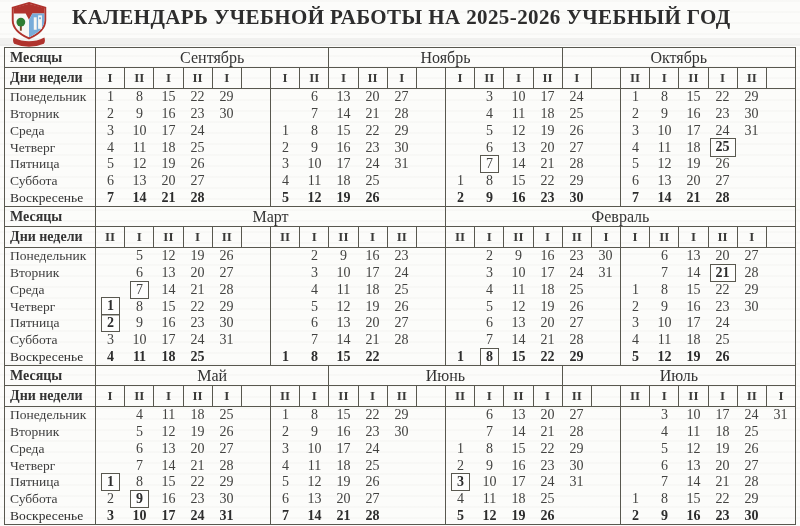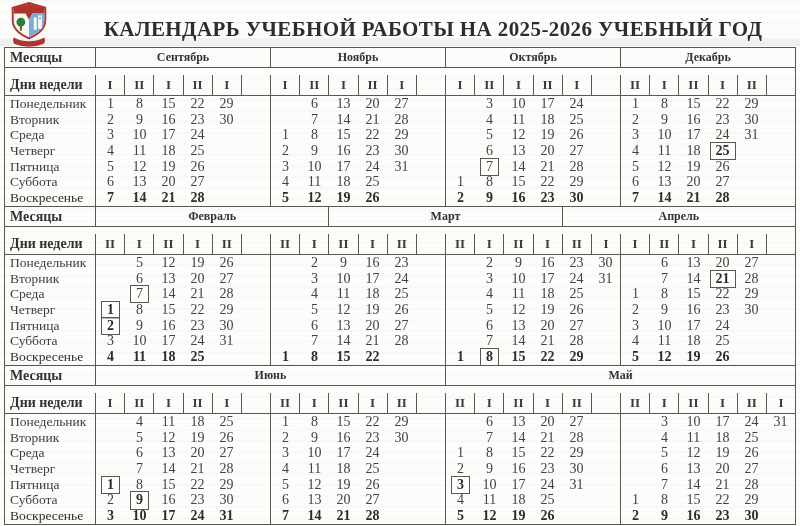--- a/index.html
+++ b/index.html
@@ -11,46 +11,46 @@
       rgba(120,118,108,0.030) 0px, rgba(120,118,108,0.030) 2px,
       rgba(0,0,0,0) 2px, rgba(0,0,0,0) 11px);
     font-family:"Liberation Serif", serif;
     color:#3c3c3c;
   }
   .header { position:relative; height:47px; }
   .scan-streak { position:absolute; left:0; right:0; top:38px; height:8px;
     background:rgba(105,103,95,0.07); }
   .logo { position:absolute; left:7px; top:1px; width:44px; height:46px; }
   .title {
-    text-align:center; padding:16px 6px 0 72px;
+    text-align:left; padding:4px 6px 0 72px;
     font-weight:bold; font-size:21px; line-height:1.25;
     letter-spacing:0.4px; color:#2d2d2d; white-space:nowrap;
   }
   .calendar {
     position:absolute; top:47px; left:4px; right:4px; bottom:1px;
     display:flex; flex-direction:column;
     border-left:1px solid #59584f; border-right:1px solid #59584f;
     border-bottom:1px solid #59584f;
   }
   .band { flex:1 1 0; display:flex; flex-direction:column; border-top:1px solid #59584f; min-height:0; }
   .row { display:flex; min-height:0; }
   .months-row  { height:19px; flex:0 0 19px; border-bottom:1px solid #59584f; }
-  .weekdays-row{ height:20px; flex:0 0 20px; border-bottom:1px solid #59584f;margin-top:7px; }
+  .weekdays-row{ height:20px; flex:0 0 20px; border-bottom:1px solid #59584f; }
   .day-row { flex:1 1 0;text-align:center; }
   .lbl {
     flex:0 0 91px; width:91px; border-right:1px solid #59584f;
     display:flex; align-items:center; padding-left:5px; box-sizing:border-box;
     font-size:13.5px; color:#3d3d3d; overflow:hidden; white-space:nowrap;
   }
   .lbl.head { font-weight:bold; font-size:14px; color:#333; }
   .lbl.bold { font-weight:normal; color:#2d2d2d; }
   .blk { flex:1 1 0; min-width:0; border-right:1px solid #59584f; display:flex; }
   .blk:last-child { border-right:none; }
   .month-head { align-items:center; justify-content:center;
-    font-weight:bold; font-size:12px; color:#333; }
+    font-weight:normal; font-size:16px; color:#333; }
   .pcell { flex:1 1 0; display:flex; align-items:center; justify-content:center;
     font-weight:bold; font-size:13px; color:#3a3a38;
     border-right:1px solid #59584f; }
   .pcell:last-child { border-right:none; }
   .dcell { flex:1 1 0; display:flex; align-items:center; justify-content:center;
     font-size:14px; color:#424240; }
   .sunday .dcell { font-weight:bold; color:#2d2d2d; }
   .boxed { border:1px solid #59584f; padding:0px 5px; line-height:1.15;
     background:rgba(255,255,255,0.55); }
   .bold { font-weight:bold; color:#2d2d2d; }
@@ -80,21 +80,20 @@
     </svg>
     <div class="title">КАЛЕНДАРЬ УЧЕБНОЙ РАБОТЫ НА 2025-2026 УЧЕБНЫЙ ГОД</div>
   </div>
   <div class="calendar">
       <div class="band">
         <div class="row months-row">
           <div class="lbl head">Месяцы</div>
           <div class="blk month-head">Сентябрь</div>
           <div class="blk month-head">Ноябрь</div>
           <div class="blk month-head">Октябрь</div>
-          <div class="blk month-head">Декабрь</div>
         </div>
         <div class="row weekdays-row">
           <div class="lbl head">Дни недели</div>
           <div class="blk">
             <div class="pcell">I</div>
             <div class="pcell">II</div>
             <div class="pcell">I</div>
             <div class="pcell">II</div>
             <div class="pcell">I</div>
             <div class="pcell"></div>
@@ -610,23 +609,22 @@
               <span>28</span>
             </div>
             <div class="dcell"></div>
             <div class="dcell"></div>
           </div>
         </div>
       </div>
       <div class="band">
         <div class="row months-row">
           <div class="lbl head">Месяцы</div>
+          <div class="blk month-head">Март</div>
           <div class="blk month-head">Февраль</div>
-          <div class="blk month-head">Март</div>
-          <div class="blk month-head">Апрель</div>
         </div>
         <div class="row weekdays-row">
           <div class="lbl head">Дни недели</div>
           <div class="blk">
             <div class="pcell">II</div>
             <div class="pcell">I</div>
             <div class="pcell">II</div>
             <div class="pcell">I</div>
             <div class="pcell">II</div>
             <div class="pcell"></div>
@@ -1138,22 +1136,23 @@
               <span>26</span>
             </div>
             <div class="dcell"></div>
             <div class="dcell"></div>
           </div>
         </div>
       </div>
       <div class="band">
         <div class="row months-row">
           <div class="lbl head">Месяцы</div>
+          <div class="blk month-head">Май</div>
           <div class="blk month-head">Июнь</div>
-          <div class="blk month-head">Май</div>
+          <div class="blk month-head">Июль</div>
         </div>
         <div class="row weekdays-row">
           <div class="lbl head">Дни недели</div>
           <div class="blk">
             <div class="pcell">I</div>
             <div class="pcell">II</div>
             <div class="pcell">I</div>
             <div class="pcell">II</div>
             <div class="pcell">I</div>
             <div class="pcell"></div>

